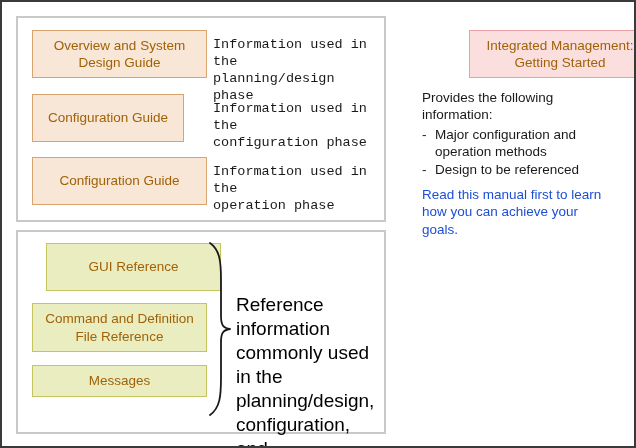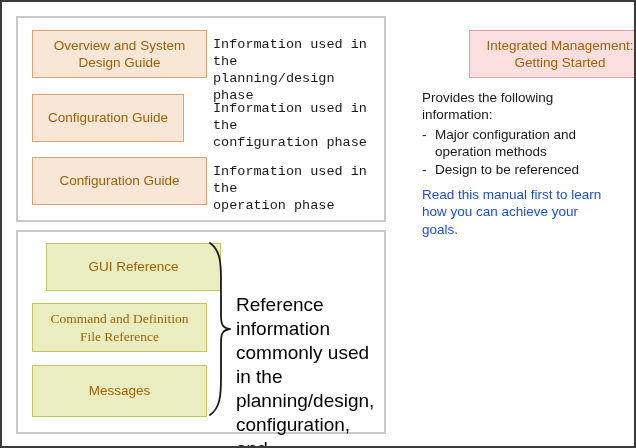--- a/index.html
+++ b/index.html
@@ -58,22 +58,22 @@
     border: 1.5px solid #e8a0a8;
   }
 
   
   #card-overview  { left: 30px; top: 28px;  width: 175px; height: 48px; }
   #card-config    { left: 30px; top: 92px;  width: 152px; height: 48px; }
   #card-admin     { left: 30px; top: 155px; width: 175px; height: 48px; }
 
   
   #card-gui       { left: 44px; top: 241px; width: 175px; height: 48px; }
-  #card-command   { left: 30px; top: 301px; width: 175px; height: 49px; font-family: Liberation Serif, serif; }
-  #card-messages  { left: 30px; top: 363px; width: 175px; height: 52px; }
+  #card-command   { left: 30px; top: 301px; width: 175px; height: 49px; }
+  #card-messages  { left: 30px; top: 363px; width: 175px; height: 32px; }
 
   
   #card-getting-started { left: 419px; top: 28px; width: 182px; height: 48px; margin-left: 48px; }
 
   
   .desc {
     position: absolute;
     font-size: 13.5px;
     line-height: 1.26;
     color: #1a1a1a;

